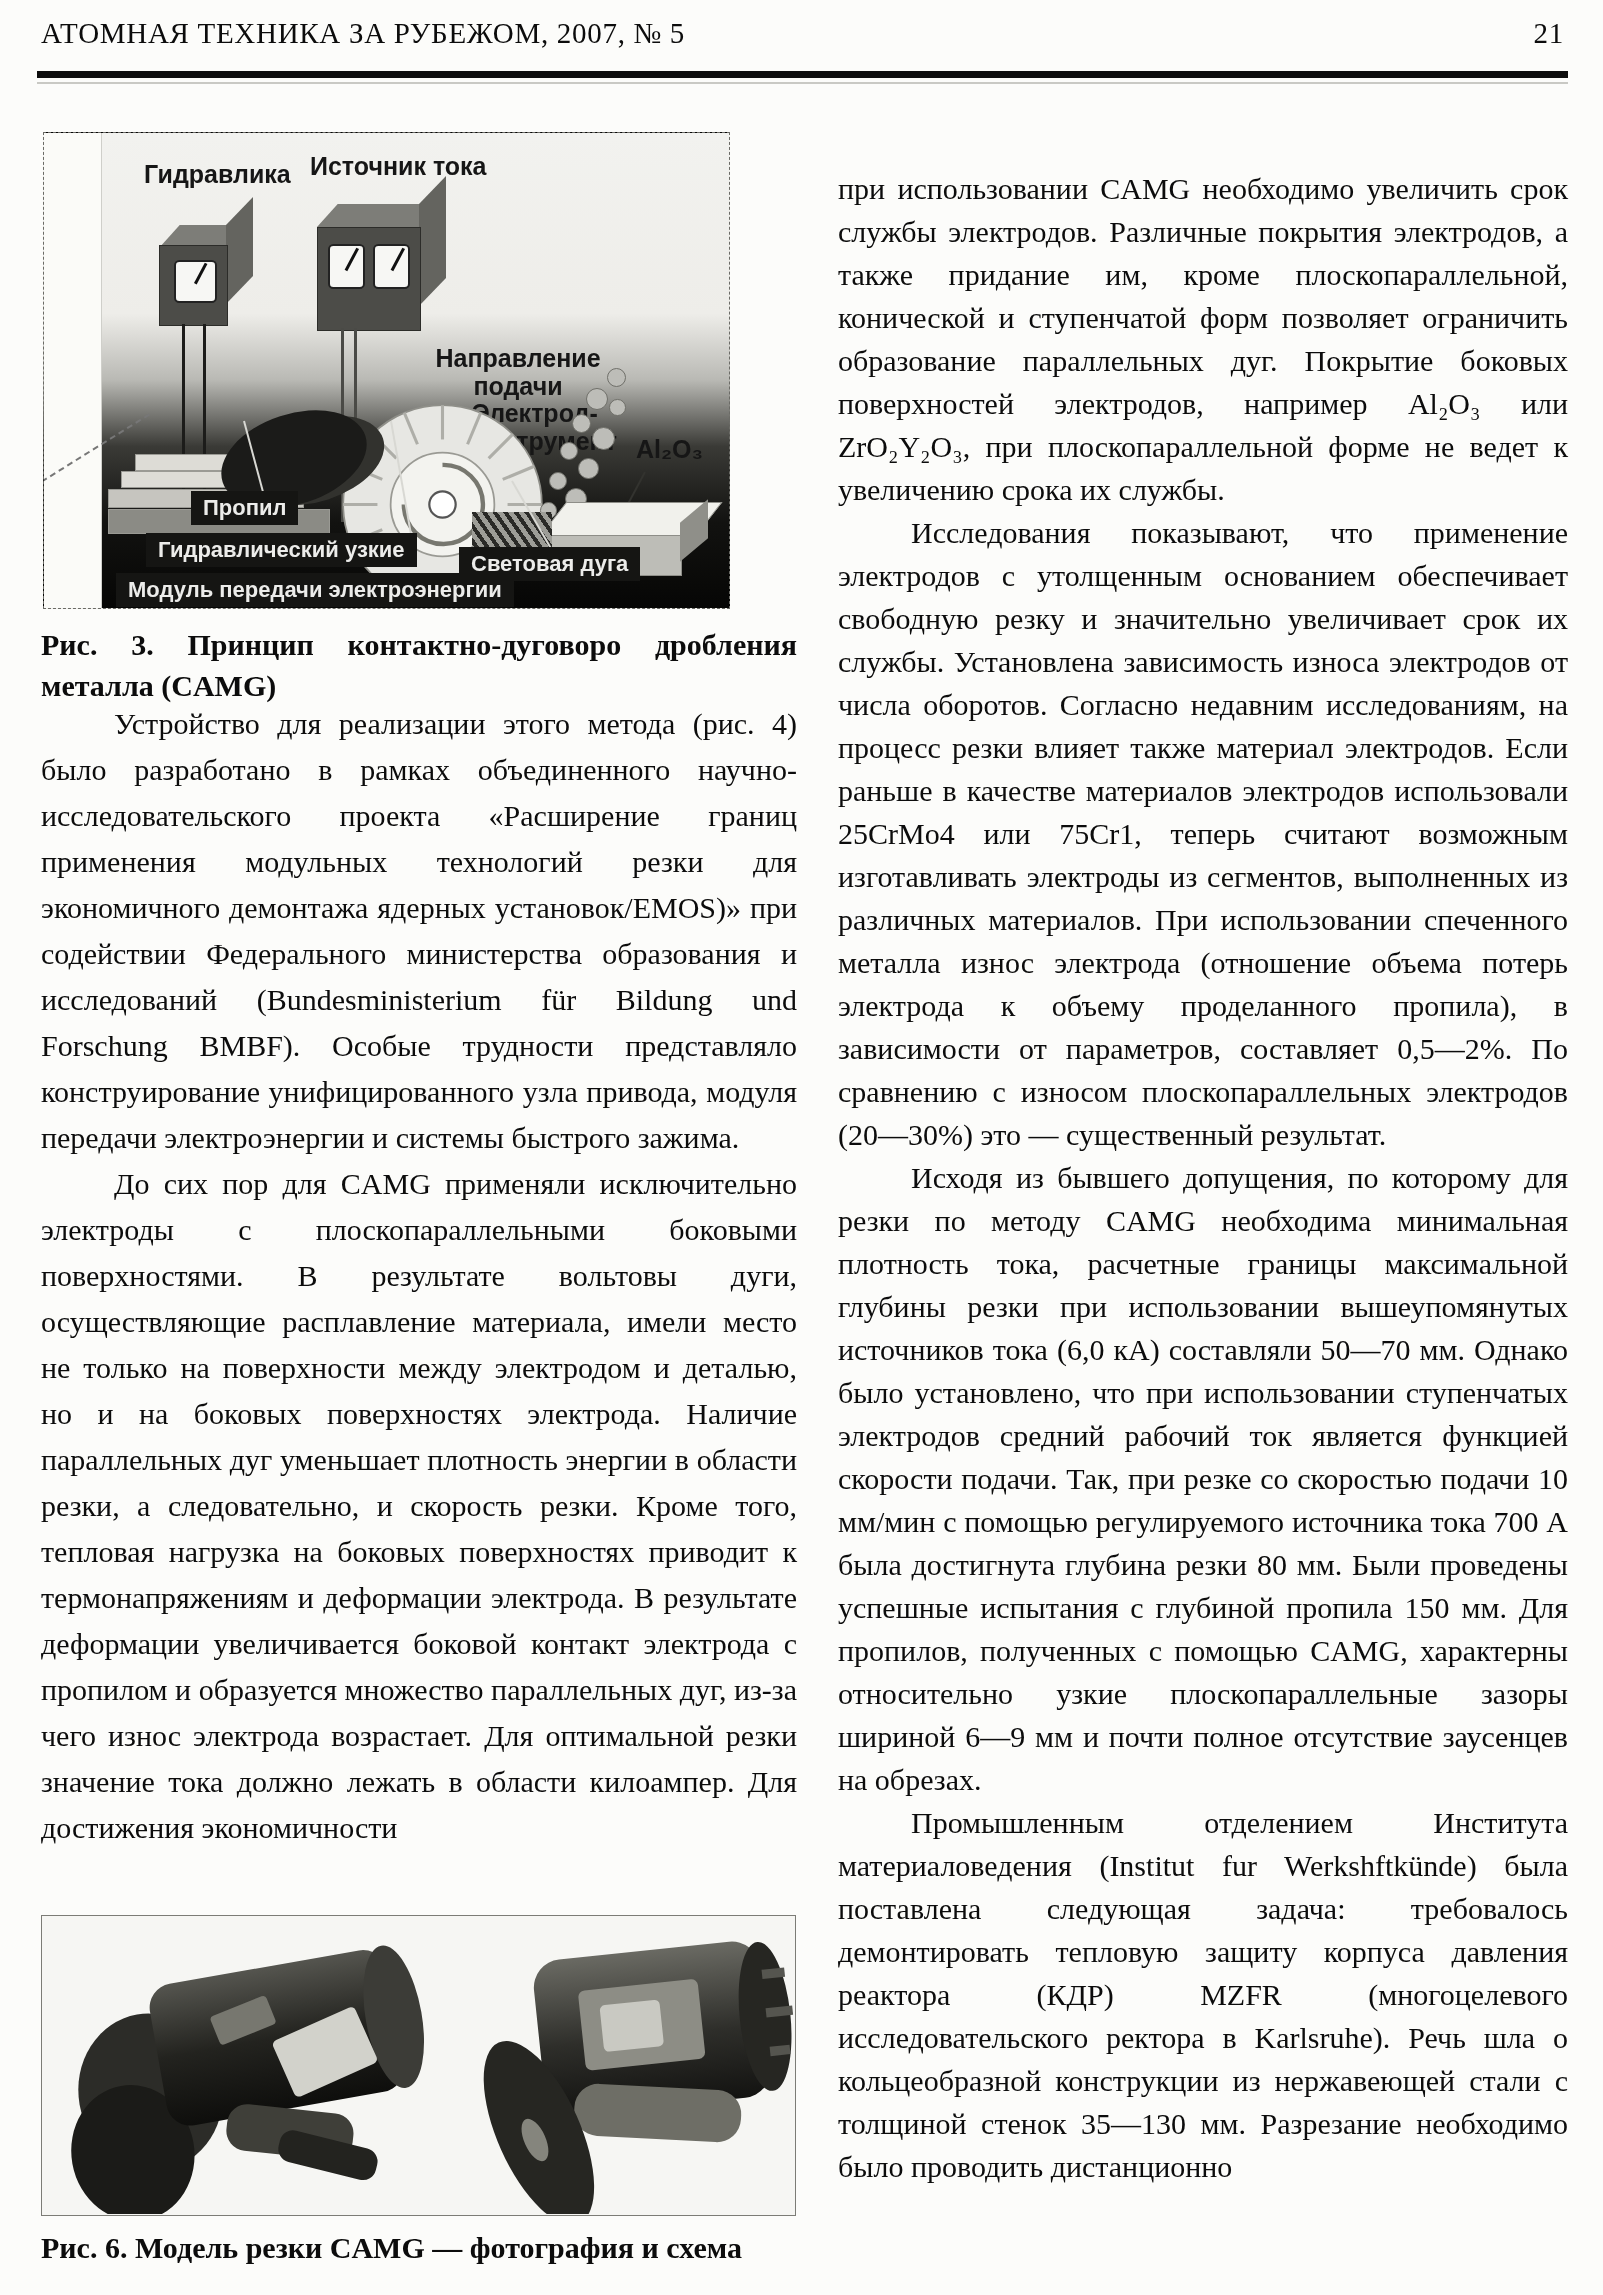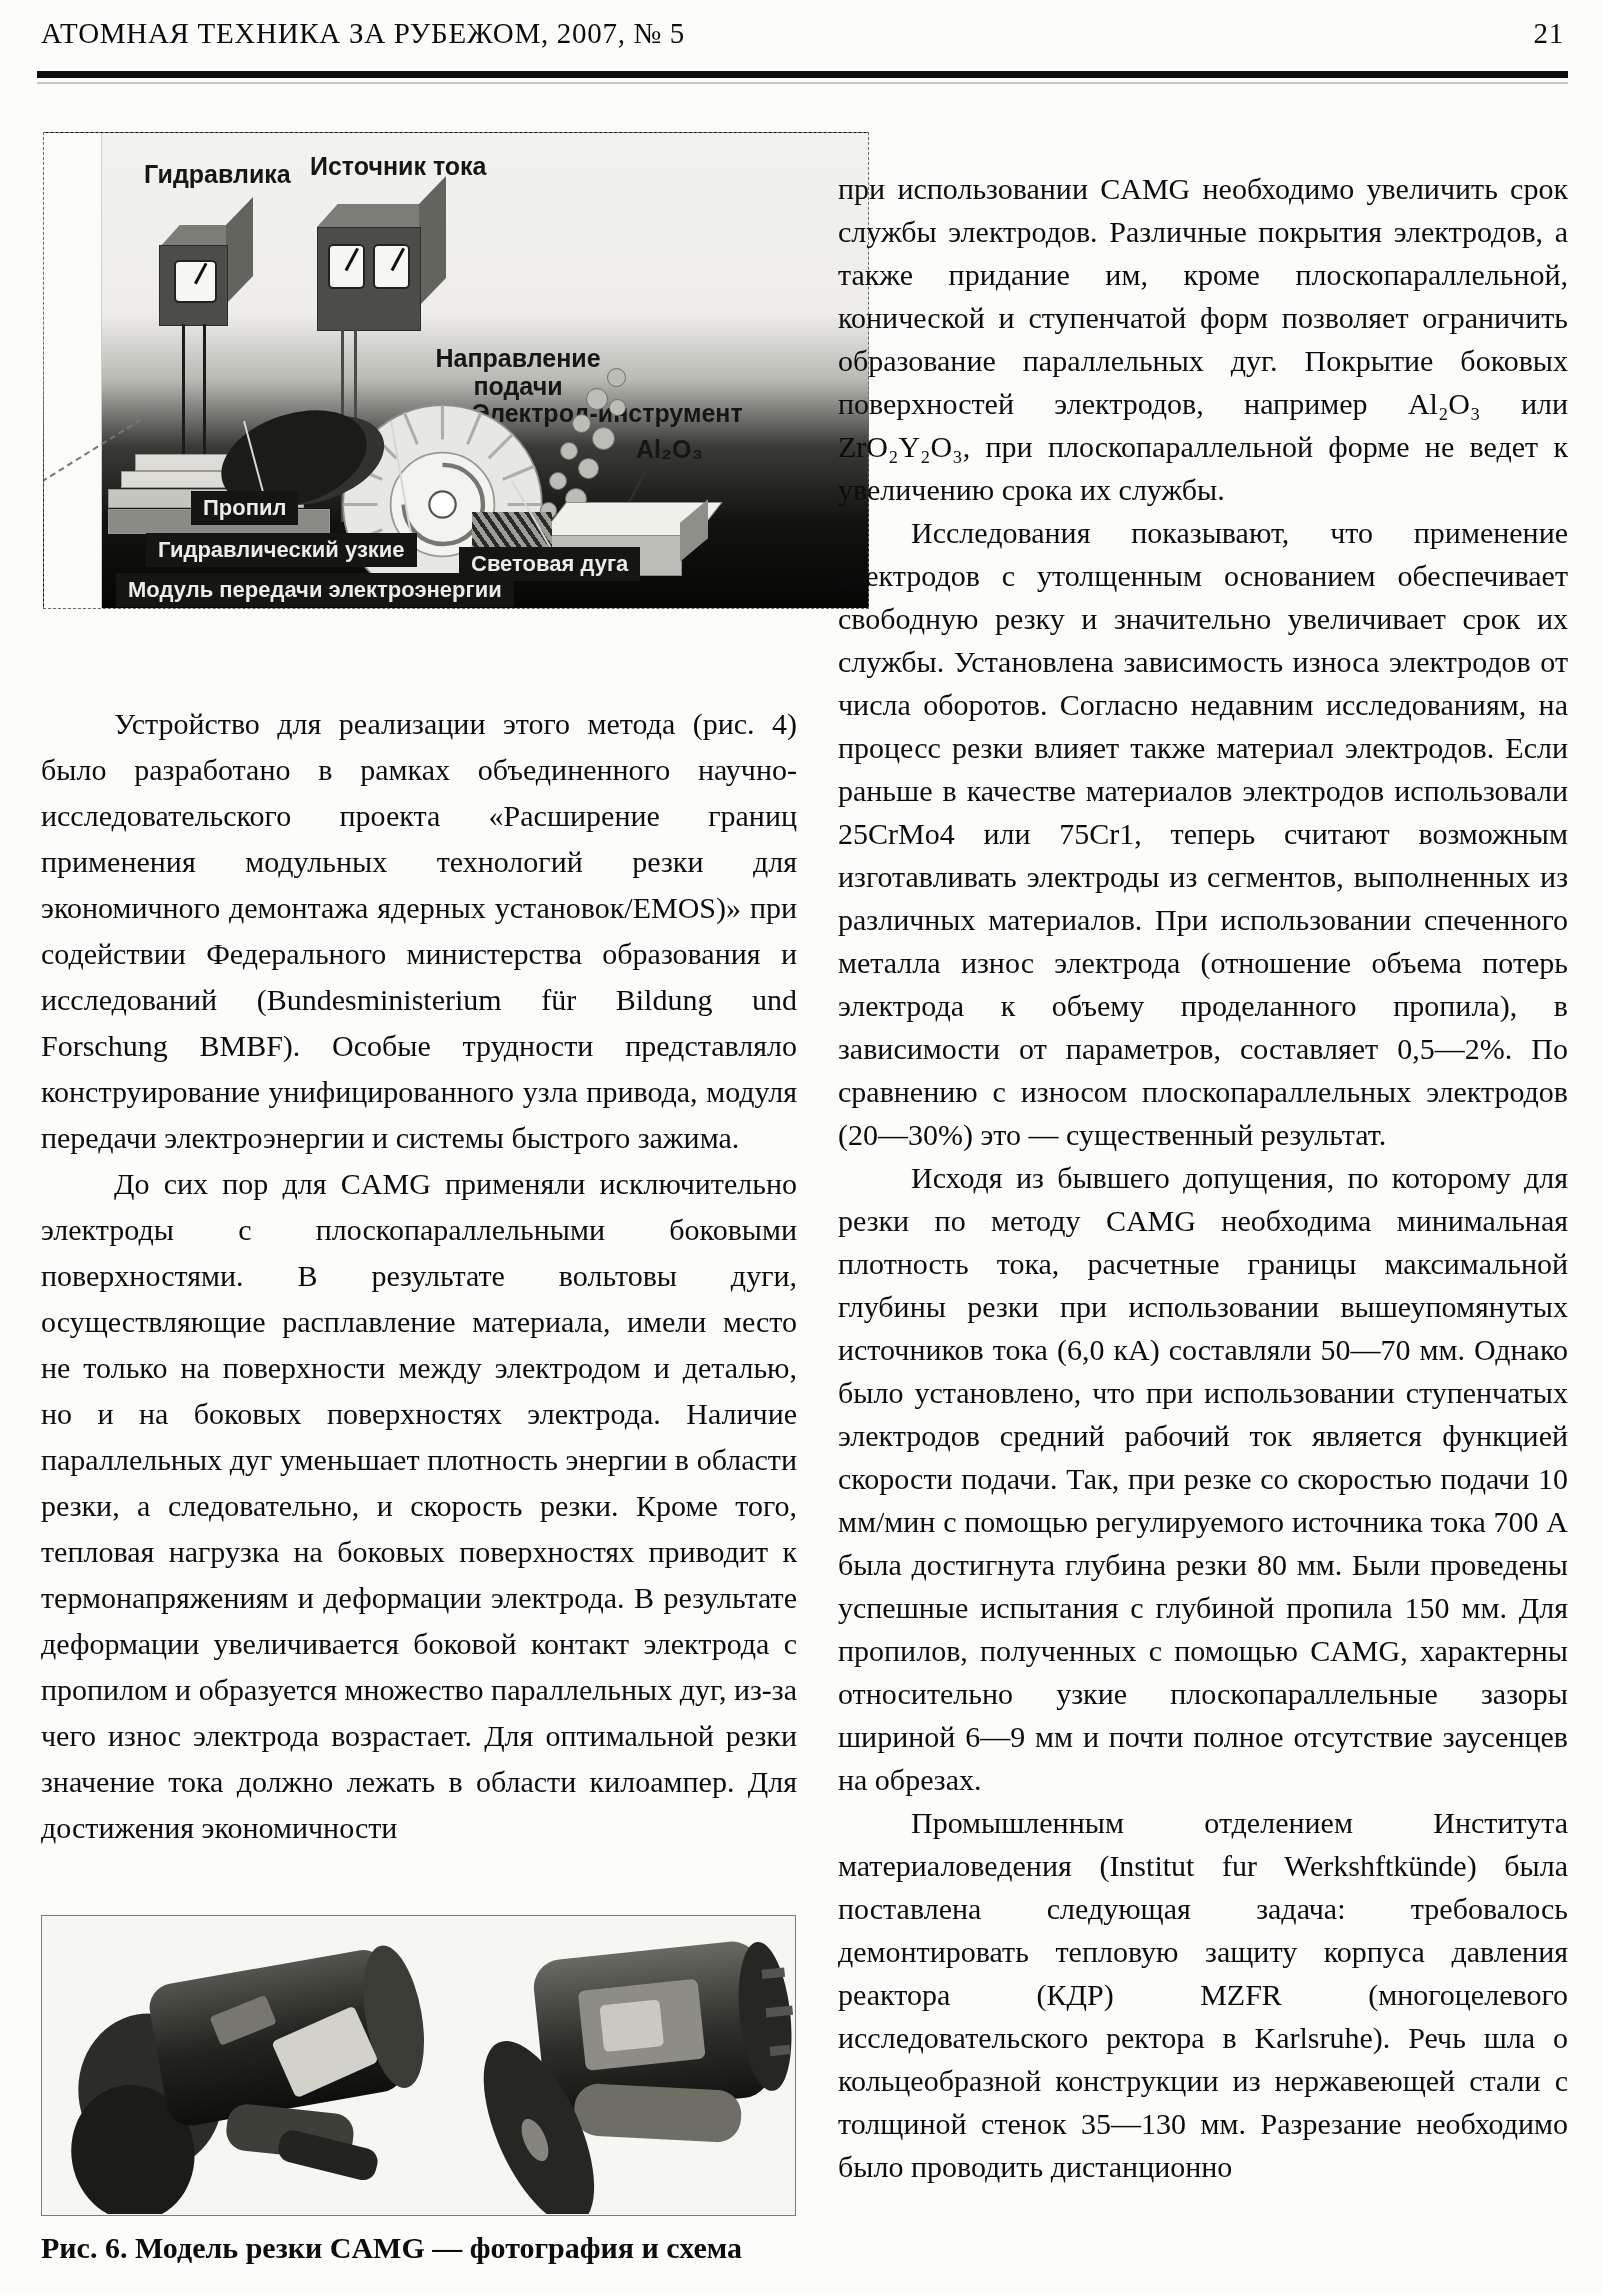--- a/index.html
+++ b/index.html
@@ -7,21 +7,21 @@
     position:relative;width:1603px;height:2295px;background:#fcfcfa;
     overflow:hidden;font-family:"Liberation Serif",serif;color:#0c0c0c;
   }
   
   .header{position:absolute;left:41px;right:39px;top:17.4px;display:flex;
     justify-content:space-between;align-items:baseline;font-size:29px;letter-spacing:0.7px;}
   .rule{position:absolute;left:37px;right:35px;top:71px;height:6.7px;background:#0d0d0d;}
   .rule-echo{position:absolute;left:37px;right:35px;top:82px;height:2px;background:#c9c9c4;}
 
   
-  .fig3{position:absolute;left:43px;top:132px;width:826px;height:477px;
+  .fig3{position:absolute;left:43px;top:132px;width:687px;height:477px;
     border:1.3px dashed #6b6b66;box-sizing:border-box;overflow:hidden;
     background:linear-gradient(180deg,#f2f2ef 0%,#eeede9 38%,#b9b9b4 52%,#3a3a36 66%,#121210 82%,#060605 100%);
     font-family:"Liberation Sans",sans-serif;}
   .fig3 .margin-strip{position:absolute;left:0;top:0;width:57px;height:100%;background:#fbfbf8;border-right:0.7px solid #cfcfca;}
   .fig3 .dash-arrow{position:absolute;left:-12px;top:314px;width:127px;border-top:2.7px dashed #777;transform:rotate(-32deg);}
   .fig3 .lbl{position:absolute;color:#161616;font-weight:700;font-size:25px;line-height:28px;}
   .fig3 .chip{position:absolute;background:#151513;color:#ececea;font-weight:700;font-size:22px;
     padding:4px 12px;white-space:nowrap;}
   .box3d{position:absolute;}
   .box3d .top{position:absolute;height:23px;background:#7d7d78;transform:skewX(-42deg);transform-origin:bottom left;}
@@ -162,20 +162,21 @@
     <div class="leader light" style="left:200px;top:287px;width:80px;transform:rotate(75deg);"></div>
     <div class="leader light" style="left:347px;top:287px;width:134px;transform:rotate(80deg);"></div>
     <div class="leader light" style="left:468px;top:347px;width:87px;transform:rotate(60deg);"></div>
 
     <div class="chip" style="left:147px;top:358px;">Пропил</div>
     <div class="chip" style="left:102px;top:400px;">Гидравлический узкие</div>
     <div class="chip" style="left:72px;top:440px;">Модуль передачи электроэнергии</div>
     <div class="chip" style="left:415px;top:414px;">Световая дуга</div>
   </div>
 
+  <div class="caption cap3">Рис. 3. Принцип контактно-дуговоро дробления металла (CAMG)</div>
 
   <div class="col leftcol">
     <p>Устройство для реализации этого метода (рис. 4) было разработано в рамках объединенного научно-исследовательского проекта «Расширение границ применения модульных технологий резки для экономичного демонтажа ядерных установок/EMOS)» при содействии Федерального министерства образования и исследований (Bundesministerium für Bildung und Forschung BMBF). Особые трудности представляло конструирование унифицированного узла привода, модуля передачи электроэнергии и системы быстрого зажима.</p>
     <p>До сих пор для CAMG применяли исключительно электроды с плоскопараллельными боковыми поверхностями. В результате вольтовы дуги, осуществляющие расплавление материала, имели место не только на поверхности между электродом и деталью, но и на боковых поверхностях электрода. Наличие параллельных дуг уменьшает плотность энергии в области резки, а следовательно, и скорость резки. Кроме того, тепловая нагрузка на боковых поверхностях приводит к термонапряжениям и деформации электрода. В результате деформации увеличивается боковой контакт электрода с пропилом и образуется множество параллельных дуг, из-за чего износ электрода возрастает. Для оптимальной резки значение тока должно лежать в области килоампер. Для достижения экономичности</p>
   </div>
 
   <div class="fig4">
     <svg width="752" height="298" viewBox="0 0 1126 446">
       <defs>
         <linearGradient id="gBody" x1="0" y1="0" x2="0" y2="1">

